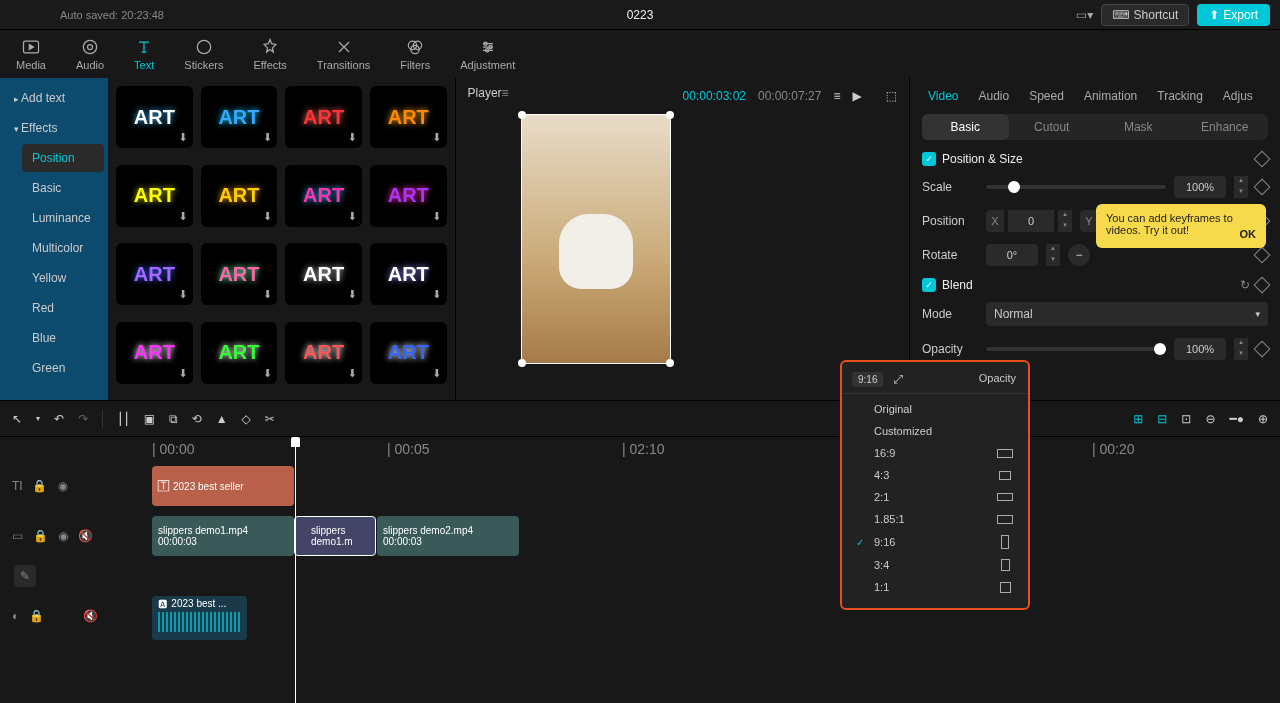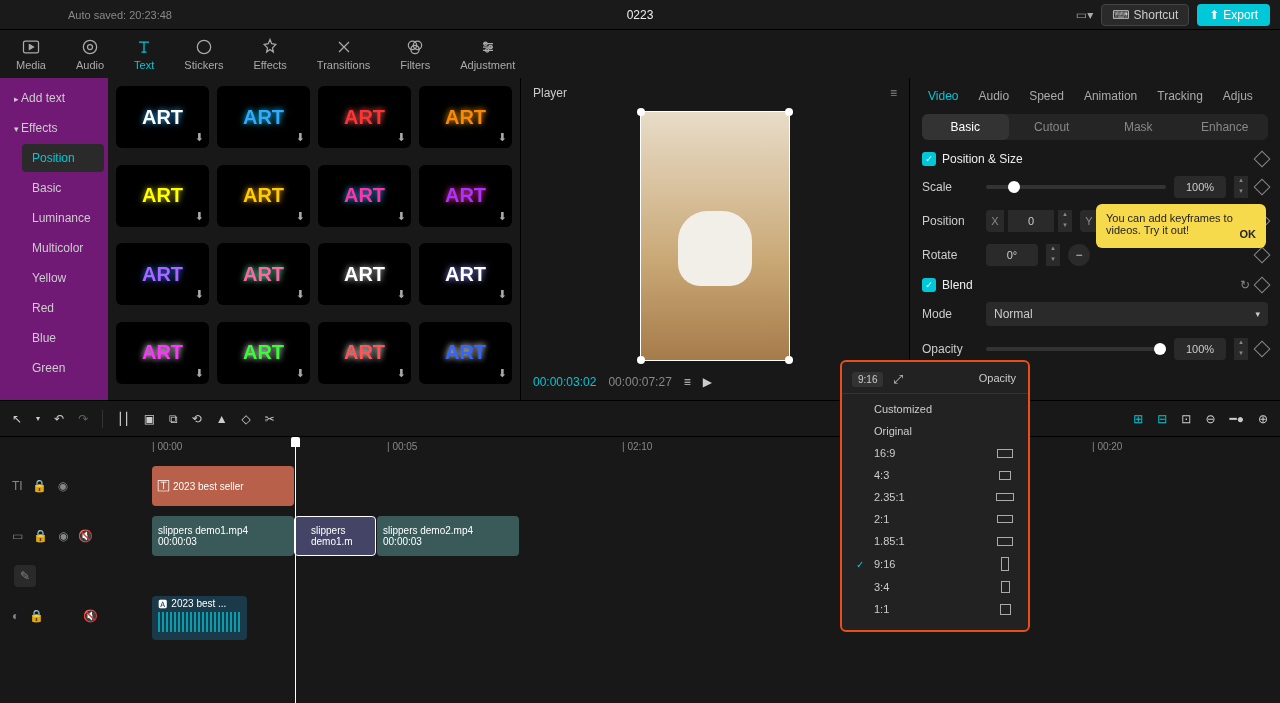--- a/index.html
+++ b/index.html
@@ -4,49 +4,49 @@
 <style>
 * { margin:0; padding:0; box-sizing:border-box; font-family:-apple-system,BlinkMacSystemFont,sans-serif; }
 body { background:#0a0a0a; color:#ccc; font-size:12px; width:1280px; height:703px; overflow:hidden; position:relative; }
 
 
 .traffic { position:absolute; top:8px; left:12px; display:flex; gap:7px; }
 .traffic span { width:11px; height:11px; border-radius:50%; background:#3a3a3a; }
 
 
 .titlebar { height:30px; background:#1a1a1a; border-bottom:1px solid #000; display:flex; align-items:center; position:relative; }
-.autosave { position:absolute; left:68px; color:#888; font-size:11px; }
+.autosave { position:absolute; left:60px; color:#888; font-size:11px; }
 .title { margin:0 auto; color:#eee; font-size:12px; }
 .titlebar-right { position:absolute; right:10px; display:flex; gap:8px; align-items:center; }
 .btn-shortcut { background:#2a2a2a; color:#ccc; border:1px solid #444; padding:3px 10px; border-radius:4px; display:flex; align-items:center; gap:4px; }
 .btn-export { background:#00c8d8; color:#fff; padding:4px 12px; border-radius:4px; display:flex; align-items:center; gap:4px; font-weight:500; }
 
 
 .nav { height:48px; background:#181818; display:flex; padding:0 10px; gap:18px; align-items:center; }
 .nav-item { display:flex; flex-direction:column; align-items:center; gap:2px; color:#aaa; font-size:11px; padding:4px 6px; cursor:pointer; }
 .nav-item.active { color:#00c8d8; }
 .nav-item svg { width:20px; height:20px; }
 
 
 .main { display:flex; height:322px; }
 .left { width:520px; background:#181818; display:flex; }
-.sidebar { width:108px; background:#701a75; padding:6px 4px; }
+.sidebar { width:108px; background:#0c4a6e; padding:6px 4px; }
 .sidebar-item { padding:7px 10px; border-radius:4px; color:#ccc; font-size:12px; cursor:pointer; margin-bottom:2px; }
 .sidebar-item.expand::before { content:"▸ "; font-size:9px; }
 .sidebar-item.expanded::before { content:"▾ "; font-size:9px; }
 .sidebar-item.active { background:#2a2a2a; color:#00c8d8; }
 .sidebar-sub { padding-left:18px; }
 
 .grid { flex:1; padding:8px; display:grid; grid-template-columns:repeat(4,1fr); gap:8px; overflow:hidden; }
 .thumb { background:#000; border-radius:6px; height:62px; position:relative; display:flex; align-items:center; justify-content:center; }
 .thumb .art { font-weight:900; font-size:20px; font-family:Arial,sans-serif; }
 .thumb .dl { position:absolute; right:5px; bottom:4px; color:#aaa; font-size:11px; }
 
 
-.player { flex:1; background:#181818; border-left:1px solid #000; border-right:1px solid #000; display:flex; flex-direction:column; }
+.player { flex:1; background:#181818; border-left:1px solid #000; border-right:1px solid #000; display:flex; }
 .player-head { height:30px; display:flex; align-items:center; padding:0 12px; color:#ccc; justify-content:space-between; }
 .player-canvas { flex:1; display:flex; align-items:center; justify-content:center; background:#181818; }
 .preview { width:150px; height:250px; background:linear-gradient(180deg,#e8dcc8 0%,#c9a876 60%,#a67b4a 100%); position:relative; border:1px solid #fff; }
 .preview::before,.preview::after { content:""; position:absolute; width:8px; height:8px; background:#fff; border-radius:50%; }
 .preview::before { top:-4px; left:-4px; }
 .preview::after { bottom:-4px; right:-4px; }
 .player-ctrl { height:36px; display:flex; align-items:center; padding:0 12px; gap:12px; color:#00c8d8; }
 .player-ctrl .dur { color:#888; }
 .player-ctrl .spacer { flex:1; }
 .ctrl-btn { color:#ccc; cursor:pointer; }
@@ -81,21 +81,21 @@
 
 
 .toolbar { height:36px; background:#181818; border-top:1px solid #000; display:flex; align-items:center; padding:0 12px; gap:14px; color:#ccc; }
 .toolbar .spacer { flex:1; }
 
 
 .timeline { background:#181818; height:267px; border-top:1px solid #000; display:flex; }
 .tl-left { width:110px; background:#181818; }
 .tl-row-head { height:50px; border-bottom:0px solid #222; display:flex; align-items:center; gap:10px; padding:0 12px; color:#888; }
 .tl-main { flex:1; position:relative; overflow:hidden; }
-.ruler { height:24px; position:relative; color:#888; font-size:10px; }
+.ruler { height:24px; position:relative; color:#888; font-size:14px; }
 .ruler span { position:absolute; top:4px; }
 .track { height:50px; position:relative; }
 .clip { position:absolute; height:40px; top:5px; border-radius:4px; overflow:hidden; display:flex; align-items:center; padding:0 6px; font-size:10px; color:#fff; }
 .clip.text { background:#b8604a; }
 .clip.video { background:#3a5a5a; }
 .clip.video.sel { border:1px solid #fff; background:#446;padding-left:16px; }
 .clip.audio { background:#1a3a4a; }
 .clip .icons { display:inline-flex; gap:4px; margin-right:4px; }
 .playhead { position:absolute; top:0; bottom:0; width:1px; background:#fff; z-index:2; }
 .playhead::before { content:""; position:absolute; top:0; left:-4px; width:9px; height:10px; background:#fff; border-radius:2px 2px 0 0; }
@@ -497,56 +497,47 @@
 <div class="ratio-menu">
   <div class="ratio-top">
     <span class="badge">9:16</span>
     <span class="expand-icn">⤢</span>
     <span class="ratio-label">Opacity</span>
   </div>
   <div id="ratio-items">
       <div class="ratio-item">
         <span style="display:flex;align-items:center;gap:6px;">
           <span class="chk"></span>
+          <span>Original</span>
+        </span>
+        <span class="shape"></span>
+      </div>
+      <div class="ratio-item">
+        <span style="display:flex;align-items:center;gap:6px;">
+          <span class="chk"></span>
           <span>Customized</span>
         </span>
         <span class="shape"></span>
       </div>
       <div class="ratio-item">
         <span style="display:flex;align-items:center;gap:6px;">
           <span class="chk"></span>
-          <span>Original</span>
-        </span>
-        <span class="shape"></span>
-      </div>
-      <div class="ratio-item">
-        <span style="display:flex;align-items:center;gap:6px;">
-          <span class="chk"></span>
           <span>16:9</span>
         </span>
         <span class="shape">
           <span style="width:16px;height:9px;"></span>
         </span>
       </div>
       <div class="ratio-item">
         <span style="display:flex;align-items:center;gap:6px;">
           <span class="chk"></span>
           <span>4:3</span>
         </span>
         <span class="shape">
           <span style="width:12px;height:9px;"></span>
-        </span>
-      </div>
-      <div class="ratio-item">
-        <span style="display:flex;align-items:center;gap:6px;">
-          <span class="chk"></span>
-          <span>2.35:1</span>
-        </span>
-        <span class="shape">
-          <span style="width:18px;height:8px;"></span>
         </span>
       </div>
       <div class="ratio-item">
         <span style="display:flex;align-items:center;gap:6px;">
           <span class="chk"></span>
           <span>2:1</span>
         </span>
         <span class="shape">
           <span style="width:16px;height:8px;"></span>
         </span>

